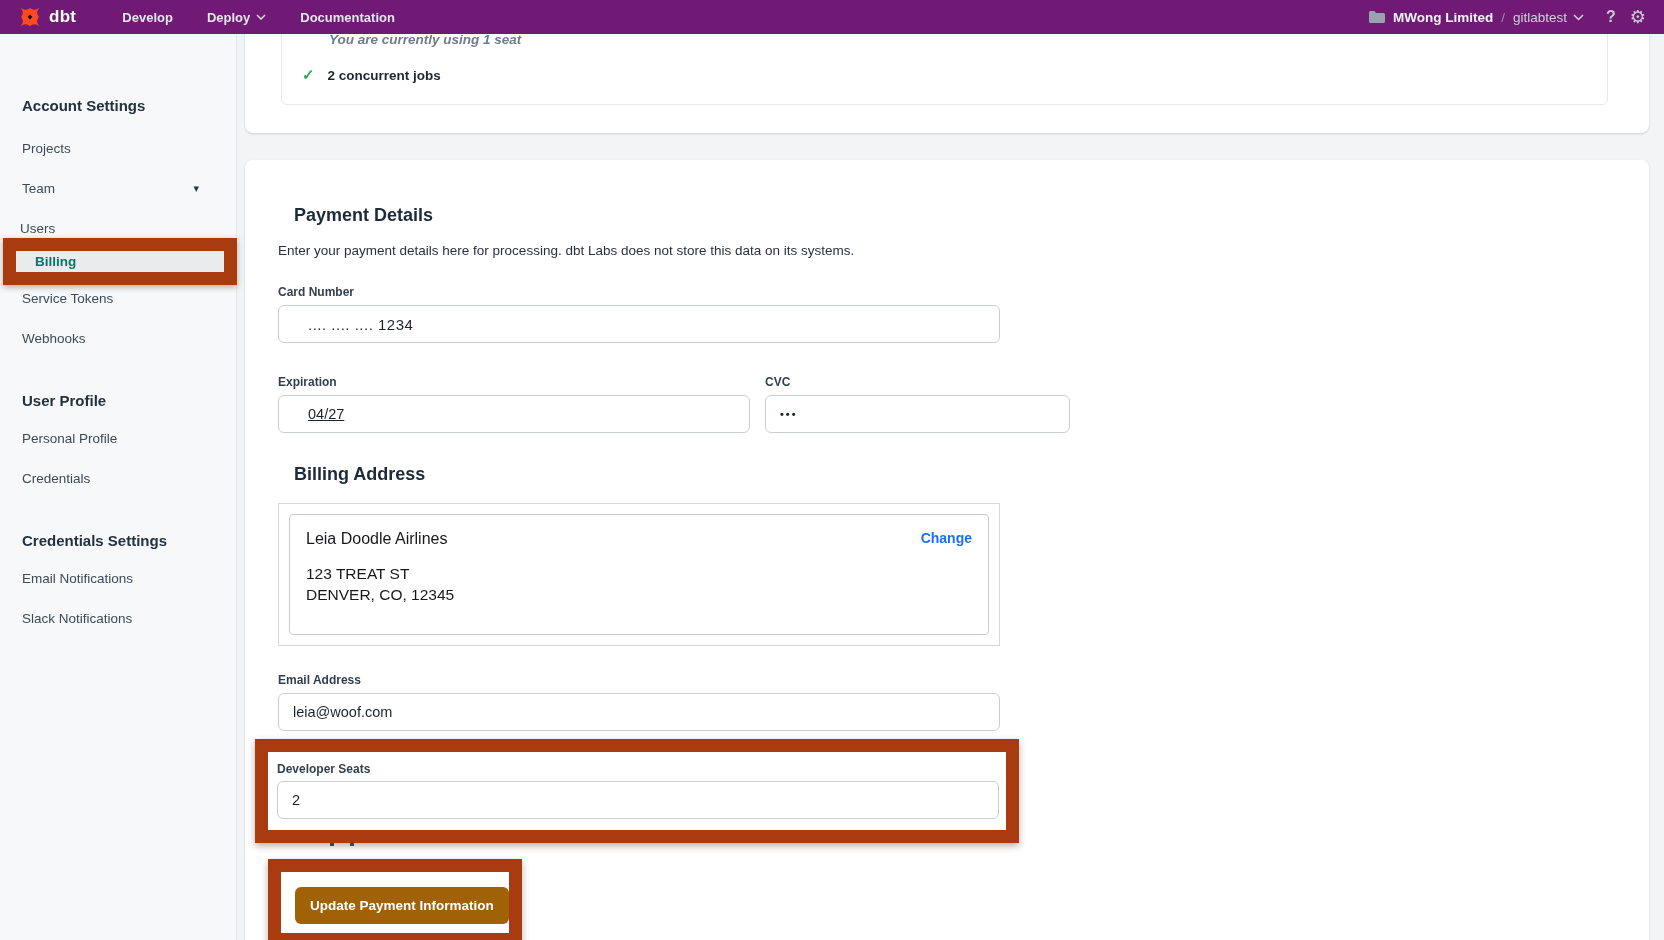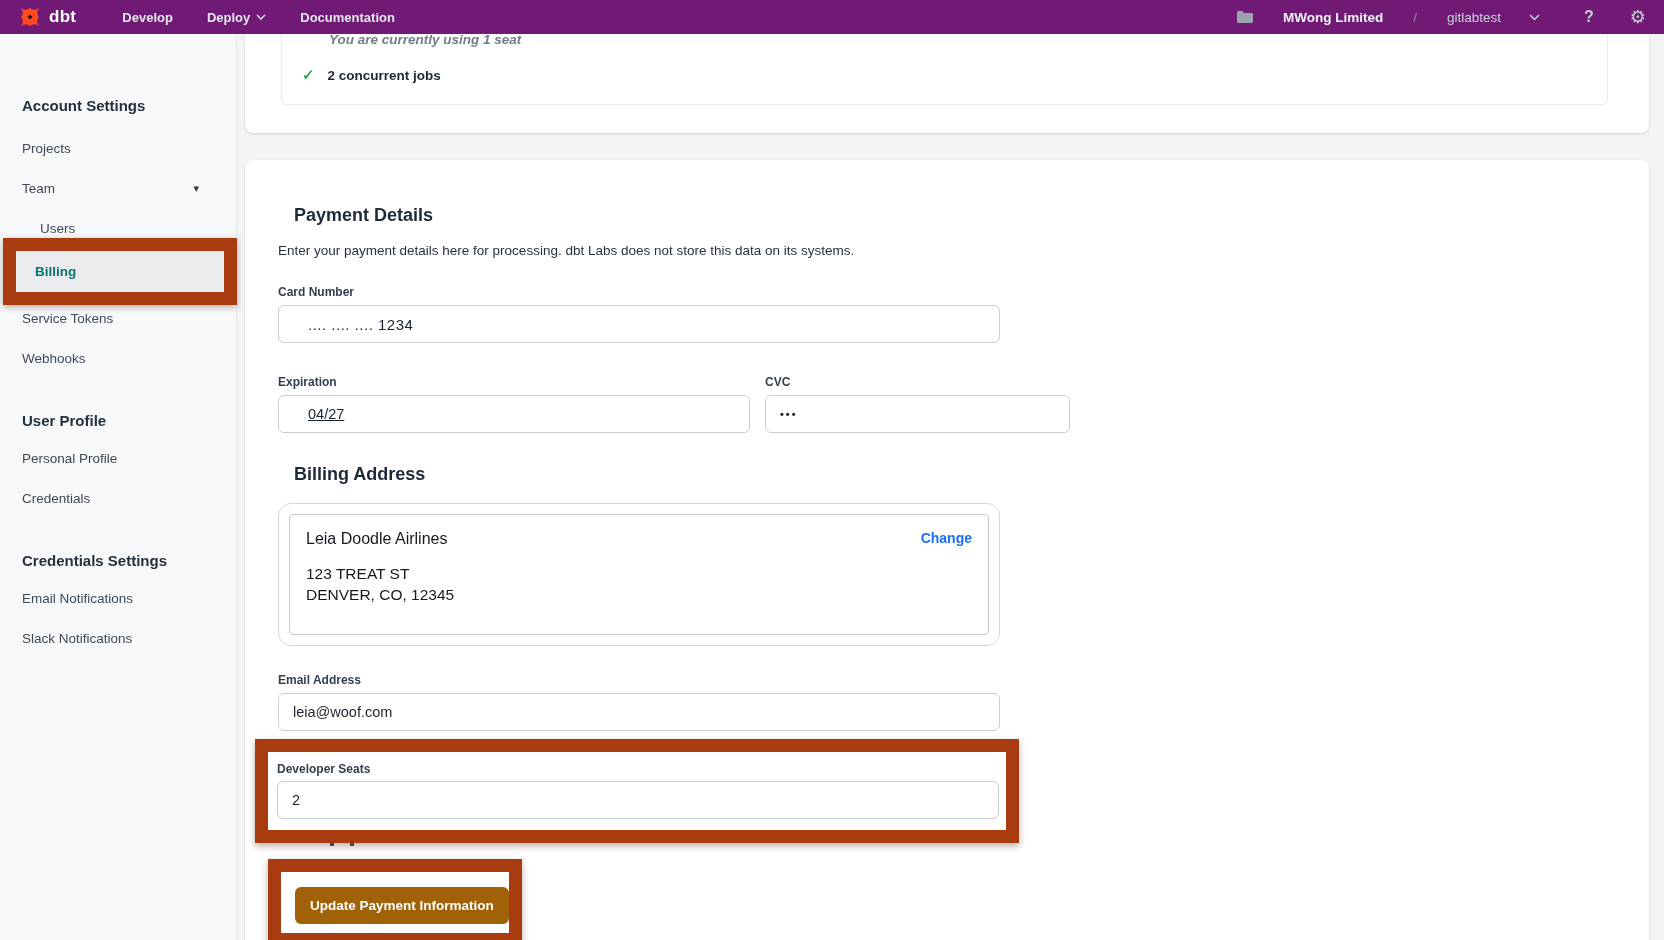--- a/index.html
+++ b/index.html
@@ -15,46 +15,46 @@
     height:34px; background:#701a75; color:#e7eaee;
     display:flex; align-items:center; padding:0 18px;
     position:relative; z-index:20;
   }
   .logo { display:flex; align-items:center; }
   .logo-mark { width:24px; height:24px; display:block; }
   .logo-text { font-size:17px; font-weight:700; color:#ffffff; margin-left:7px; letter-spacing:.3px; }
   .nav-links { display:flex; gap:34px; margin-left:46px; font-size:13px; font-weight:600; }
   .nav-link { display:flex; align-items:center; gap:6px; color:#e3e7ec; cursor:pointer; }
   .chev { display:block; }
-  .nav-right { margin-left:auto; display:flex; align-items:center; font-size:13.5px;gap:22px; }
+  .nav-right { margin-left:auto; display:flex; align-items:center; font-size:13.5px; }
   .folder-ic { margin-right:8px; display:block; }
   .acct-name { font-weight:700; color:#f1f3f6; }
   .path-sep { color:#8f97a5; margin:0 8px; }
   .proj-name { color:#ccd2da; margin-right:6px; cursor:pointer; }
   .nav-help { font-size:16px; font-weight:700; color:#c6ccd5; margin-left:22px; cursor:pointer; }
   .nav-gear { font-size:18px; color:#c6ccd5; margin-left:14px; cursor:pointer; line-height:1; }
 
   
   .layout { position:absolute; top:34px; left:0; right:0; bottom:0; display:flex; overflow:hidden; }
 
   aside {
     width:237px; min-width:237px; background:#f6f8fa;
     border-right:1px solid #e3e6ea; padding-top:62px;
   }
   .side-heading { font-size:15px; font-weight:700; color:#24313f; margin:0 0 12px 22px; line-height:20px; }
   .side-heading.mid { margin-top:33px; margin-bottom:7px; }
   .side-item { height:40px; display:flex; align-items:center; padding-left:22px; font-size:13.5px; color:#3e4a57; cursor:pointer; }
-  .side-item.indent { padding-left:40px; }
+  .side-item.indent { padding-left:20px; }
   .caret { margin-left:auto; margin-right:37px; color:#2b3947; font-size:11px; }
   .billing-frame {
     border:13px solid #a83b10; width:234px; margin:-10px 0 -7px 3px;
     box-shadow:0 2px 6px rgba(60,25,5,.35); background:#fff;
   }
   .billing-item {
-    height:41px; background:#e9ebec; display:flex; align-items:center;
+    height:21px; background:#e9ebec; display:flex; align-items:center;
     padding-left:19px; font-size:13.5px; font-weight:700; color:#0b7569; cursor:pointer;
   }
 
   main { flex:1; padding:0 15px 0 8px; position:relative; }
   .card { background:#fff; border-radius:8px; box-shadow:0 1px 3px rgba(22,30,40,.10), 0 1px 2px rgba(22,30,40,.06); }
 
   
   .card1 { margin-top:-75px; height:174px; position:relative; }
   .panel {
     position:absolute; left:36px; right:41px; top:0; height:146px;
@@ -75,21 +75,21 @@
     width:722px; height:38px; border:1px solid #c9ced4; border-radius:6px;
     padding:0 12px 0 14px; font-size:14.5px; color:#1a242f; background:#fff;
     font-family:"Liberation Sans", sans-serif; outline:none; display:block;
   }
   .card-input { padding-left:29px; letter-spacing:.5px; font-size:15px; }
   .row { display:flex; gap:15px; }
   .col { display:flex; flex-direction:column; }
   .exp-input { width:472px; padding-left:29px;text-decoration:underline; }
   .cvc-input { width:305px; font-size:11px; letter-spacing:2px; font-weight:700; }
   .addr-title { margin-top:30px; }
-  .addr-outer { width:722px; margin-top:18px; border:1px solid #d4d8dd; border-radius:13px; padding:10px; }
+  .addr-outer { width:722px; margin-top:18px; border:1px solid #d4d8dd; border-radius:0; padding:10px; }
   .addr-inner { border:1px solid #c7cbd1; border-radius:4px; min-height:121px; position:relative; padding:15px 16px; }
   .addr-name { font-size:16px; color:#15191e; }
   .addr-change { position:absolute; top:15px; right:16px; font-size:14px; font-weight:600; color:#1a6ff5; cursor:pointer; }
   .addr-lines { margin-top:15px; font-size:15.5px; line-height:21px; color:#15191e; }
   .email-label { margin-top:27px; }
   .helper-text { font-size:13px; color:#68727e; margin-top:10px; line-height:16px; }
 
   .seats-frame {
     border:13px solid #a83b10; width:764px; margin:8px 0 0 -23px;
     padding:10px 0 11px 9px; background:#fff;

